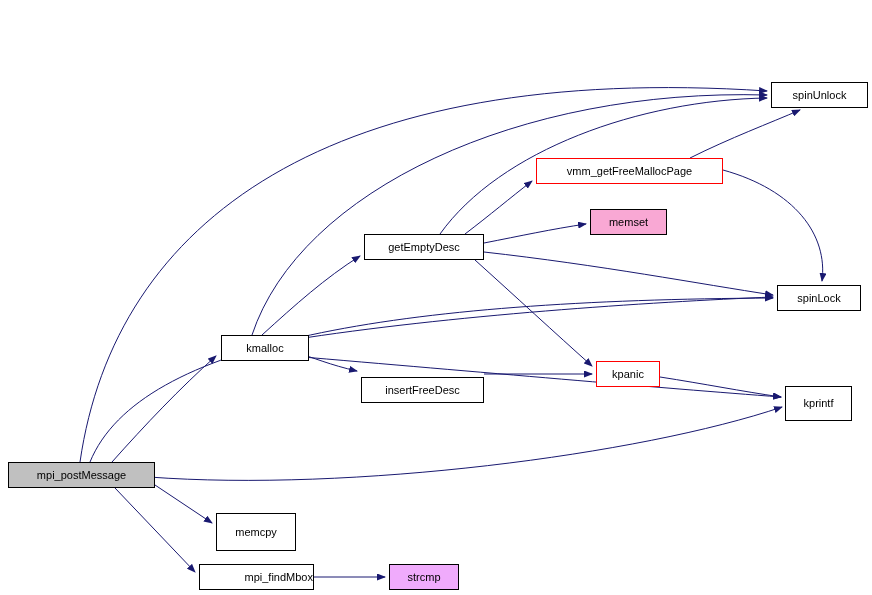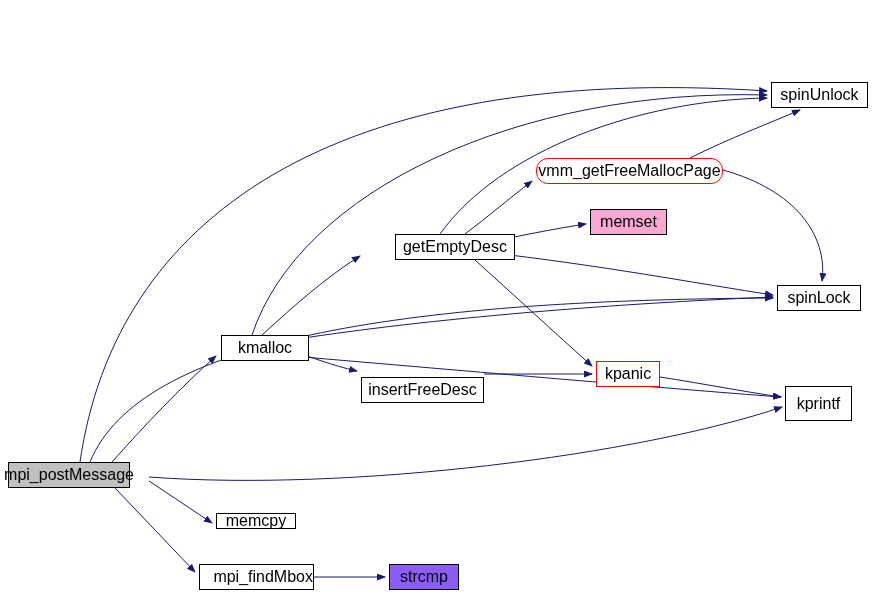--- a/index.html
+++ b/index.html
@@ -23,21 +23,21 @@
     height: 595px;
   }
   .node {
     position: absolute;
     box-sizing: border-box;
     display: flex;
     align-items: center;
     justify-content: center;
     background: #ffffff;
     border: 1px solid #000000;
-    font-size: 16px;
+    font-size: 11px;
     line-height: 1;
     color: #000000;
     white-space: nowrap;
     cursor: pointer;
   }
   .node span {
     pointer-events: none;
   }
 </style>
 </head>
@@ -65,42 +65,42 @@
       <path d="M 484,243 C 520,236 552,229 586,224" fill="none" stroke="#191970" stroke-width="1" marker-end="url(#arrowhead)"></path>
       <path d="M 484,252 C 600,265 700,284 773,295" fill="none" stroke="#191970" stroke-width="1" marker-end="url(#arrowhead)"></path>
       <path d="M 440,234 C 500,150 640,100 767,98" fill="none" stroke="#191970" stroke-width="1" marker-end="url(#arrowhead)"></path>
       <path d="M 475,260 C 515,296 555,333 592,366" fill="none" stroke="#191970" stroke-width="1" marker-end="url(#arrowhead)"></path>
       <path d="M 484,374 L 592,374" fill="none" stroke="#191970" stroke-width="1" marker-end="url(#arrowhead)"></path>
       <path d="M 660,377 C 705,384 740,391 781,397" fill="none" stroke="#191970" stroke-width="1" marker-end="url(#arrowhead)"></path>
       <path d="M 690,158 C 730,138 770,123 800,110" fill="none" stroke="#191970" stroke-width="1" marker-end="url(#arrowhead)"></path>
       <path d="M 723,170 C 795,190 828,235 822,281" fill="none" stroke="#191970" stroke-width="1" marker-end="url(#arrowhead)"></path>
       <path d="M 314,577 L 385,577" fill="none" stroke="#191970" stroke-width="1" marker-end="url(#arrowhead)"></path>
     </svg>
-    <div class="node" style="left: 8px; top: 462px; width: 122px; height: 26px; background: rgb(192, 192, 192); border-color: rgb(0, 0, 0);">
+    <div class="node" style="left: 8px; top: 462px; width: 147px; height: 26px; background: rgb(192, 192, 192); border-color: rgb(0, 0, 0);">
       <span>mpi_postMessage</span>
     </div>
     <div class="node" style="left: 221px; top: 335px; width: 88px; height: 26px; background: rgb(255, 255, 255); border-color: rgb(0, 0, 0);">
       <span>kmalloc</span>
     </div>
-    <div class="node" style="left: 216px; top: 513px; width: 80px; height: 16px; background: rgb(255, 255, 255); border-color: rgb(0, 0, 0);">
+    <div class="node" style="left: 216px; top: 513px; width: 80px; height: 38px; background: rgb(255, 255, 255); border-color: rgb(0, 0, 0);">
       <span>memcpy</span>
     </div>
     <div class="node" style="left: 199px; top: 564px; width: 115px; height: 26px; background: rgb(255, 255, 255); border-color: rgb(0, 0, 0); justify-content: flex-end;">
       <span>mpi_findMbox</span>
     </div>
-    <div class="node" style="left: 389px; top: 564px; width: 70px; height: 26px; background: #8b5cf6; border-color: rgb(0, 0, 0);">
+    <div class="node" style="left: 389px; top: 564px; width: 70px; height: 26px; background: #f0abfc; border-color: rgb(0, 0, 0);">
       <span>strcmp</span>
     </div>
     <div class="node" style="left: 361px; top: 377px; width: 123px; height: 26px; background: rgb(255, 255, 255); border-color: rgb(0, 0, 0);">
       <span>insertFreeDesc</span>
     </div>
-    <div class="node" style="left: 364px; top: 234px; width: 120px; height: 26px; background: rgb(255, 255, 255); border-color: rgb(0, 0, 0); margin-left: 31px;">
+    <div class="node" style="left: 364px; top: 234px; width: 120px; height: 26px; background: rgb(255, 255, 255); border-color: rgb(0, 0, 0);">
       <span>getEmptyDesc</span>
     </div>
-    <div class="node" style="left: 536px; top: 158px; width: 187px; height: 26px; background: rgb(255, 255, 255); border-color: rgb(255, 0, 0); border-radius: 12px;">
+    <div class="node" style="left: 536px; top: 158px; width: 187px; height: 26px; background: rgb(255, 255, 255); border-color: rgb(255, 0, 0);">
       <span>vmm_getFreeMallocPage</span>
     </div>
     <div class="node" style="left: 590px; top: 209px; width: 77px; height: 26px; background: #f9a8d4; border-color: rgb(0, 0, 0);">
       <span>memset</span>
     </div>
     <div class="node" style="left: 596px; top: 361px; width: 64px; height: 26px; background: rgb(255, 255, 255); border-color: rgb(255, 0, 0); text-align: right;">
       <span>kpanic</span>
     </div>
     <div class="node" style="left: 771px; top: 82px; width: 97px; height: 26px; background: rgb(255, 255, 255); border-color: rgb(0, 0, 0);">
       <span>spinUnlock</span>

